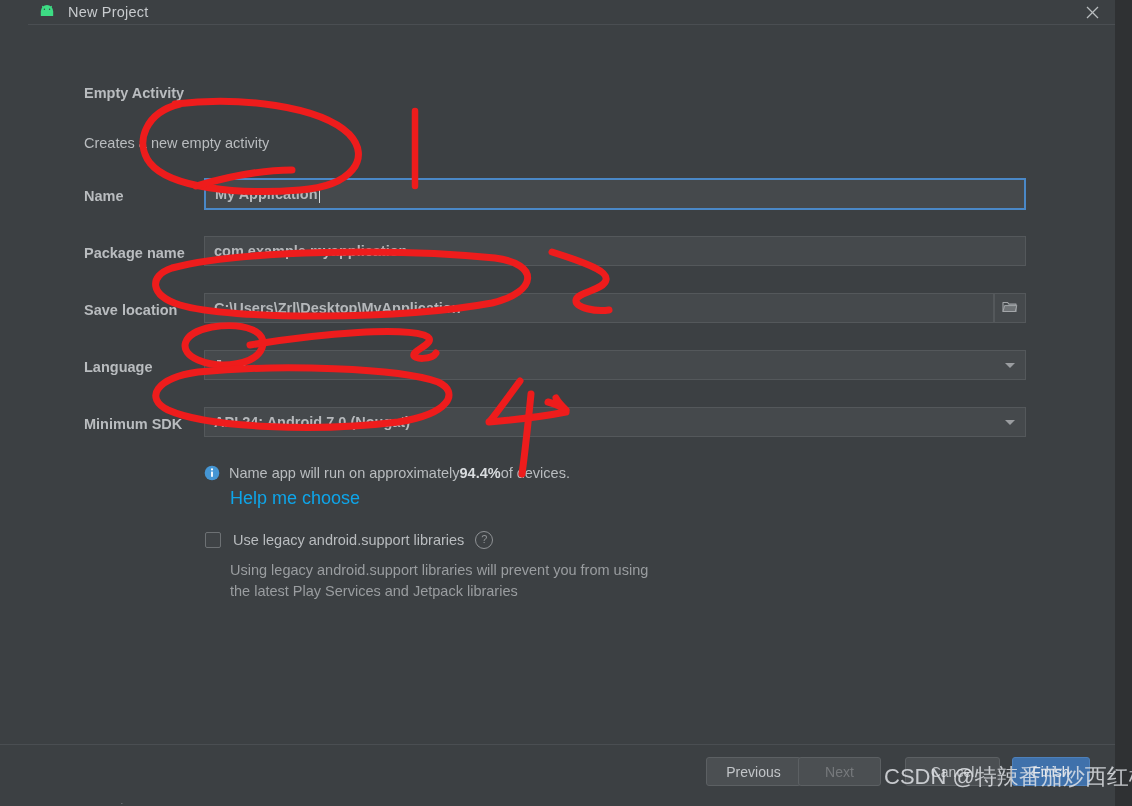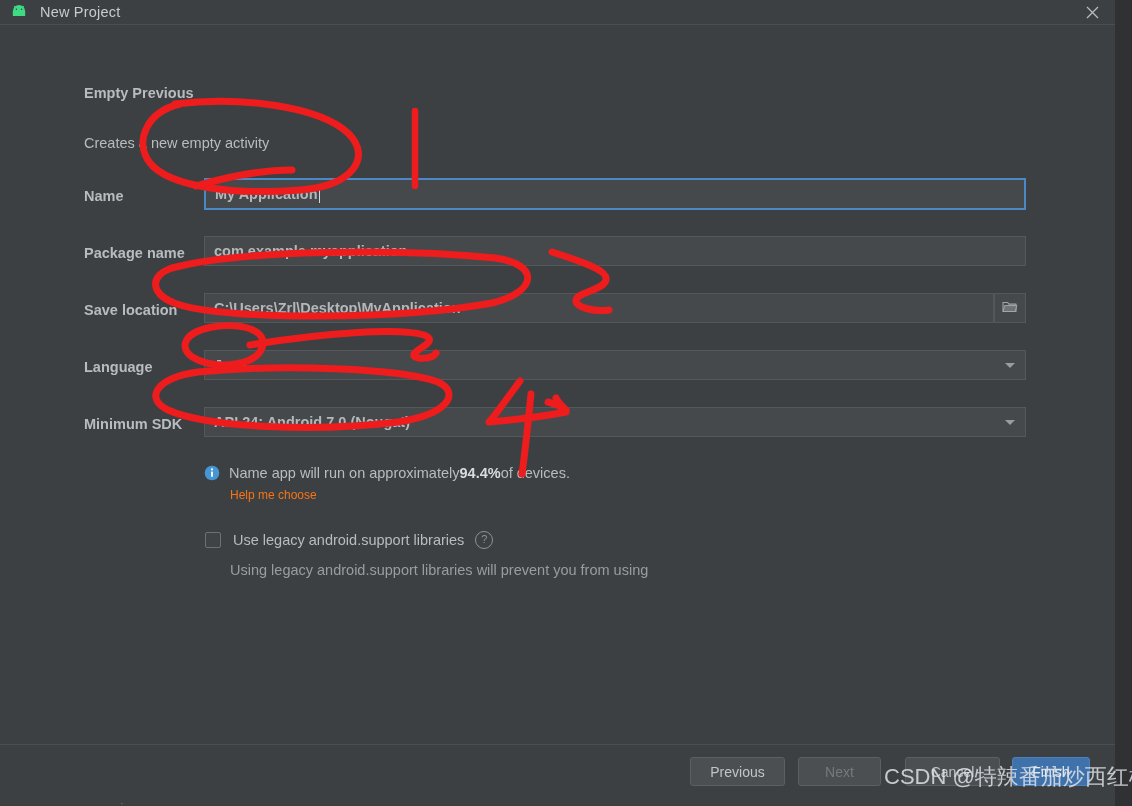--- a/index.html
+++ b/index.html
@@ -37,20 +37,21 @@
 
   
   .titlebar {
     position: relative;
     height: 24px;
     min-height: 24px;
     background: #3c4043;
     border-bottom: 1px solid #4a4e52;
     display: flex;
     align-items: center;
+    margin-left: 28px;
   }
   .titlebar-icon {
     margin-left: 10px;
     width: 18px;
     height: 18px;
     display: flex;
     align-items: center;
     justify-content: center;
   }
   .titlebar-title {
@@ -186,22 +187,22 @@
     align-items: center;
     font-size: 14.5px;
     color: #b9bcbf;
   }
   .info-icon { margin-right: 9px; display: flex; }
   .info-line b { color: #d9dcdf; font-weight: bold; }
   .help-link {
     position: absolute;
     left: 230px;
     top: 463px;
-    font-size: 12px;
-    color: #f97316;
+    font-size: 18px;
+    color: #0ea5e9;
     cursor: pointer;
   }
 
   
   .checkbox-row {
     position: absolute;
     left: 205px;
     top: 506px;
     display: flex;
     align-items: center;
@@ -263,21 +264,21 @@
     align-items: center;
     justify-content: center;
     cursor: default;
   }
   .btn.disabled { color: #76797c; }
   .btn.primary {
     background: #3f71ab;
     border: 1px solid #4d80ba;
     color: #e6e9ec;
   }
-  #btn-previous { left: 690px; width: 95px; }
+  #btn-previous { left: 706px; width: 95px; }
   #btn-next     { left: 798px; width: 83px; }
   #btn-cancel   { left: 905px; width: 95px; }
   #btn-finish   { left: 1012px; width: 78px; }
 
   
   .cut-sliver {
     position: absolute;
     left: 0;
     bottom: 0;
     width: 1115px;
@@ -332,21 +333,21 @@
       <div class="titlebar-close">
         <svg width="13" height="13" viewBox="0 0 13 13">
           <line x1="1" y1="1" x2="12" y2="12" stroke="#b9bcbf" stroke-width="1.3"></line>
           <line x1="12" y1="1" x2="1" y2="12" stroke="#b9bcbf" stroke-width="1.3"></line>
         </svg>
       </div>
     </div>
 
     <div class="content">
 
-      <div class="section-title">Empty Previous</div>
+      <div class="section-title">Empty Activity</div>
       <div class="sub-desc">Creates a new empty activity</div>
 
       <div class="form">
 
         <div class="row">
           <div class="row-label">Name</div>
           <div class="field focused">
             <span>My Application</span>
               <span class="caret"></span>
           </div>
@@ -410,20 +411,21 @@
       </div>
       <div class="help-link">Help me choose</div>
 
       <div class="checkbox-row">
         <span class="checkbox"></span>
         <span class="checkbox-label">Use legacy android.support libraries</span>
         <span class="qmark">?</span>
       </div>
       <div class="help-para">
         <div>Using legacy android.support libraries will prevent you from using</div>
+        <div>the latest Play Services and Jetpack libraries</div>
       </div>
 
     </div>
 
     <div class="footer">
       <div class="btn" id="btn-previous">Previous</div>
       <div class="btn disabled" id="btn-next">Next</div>
       <div class="btn" id="btn-cancel">Cancel</div>
       <div class="btn primary" id="btn-finish">Finish</div>
       <div class="cut-sliver">

